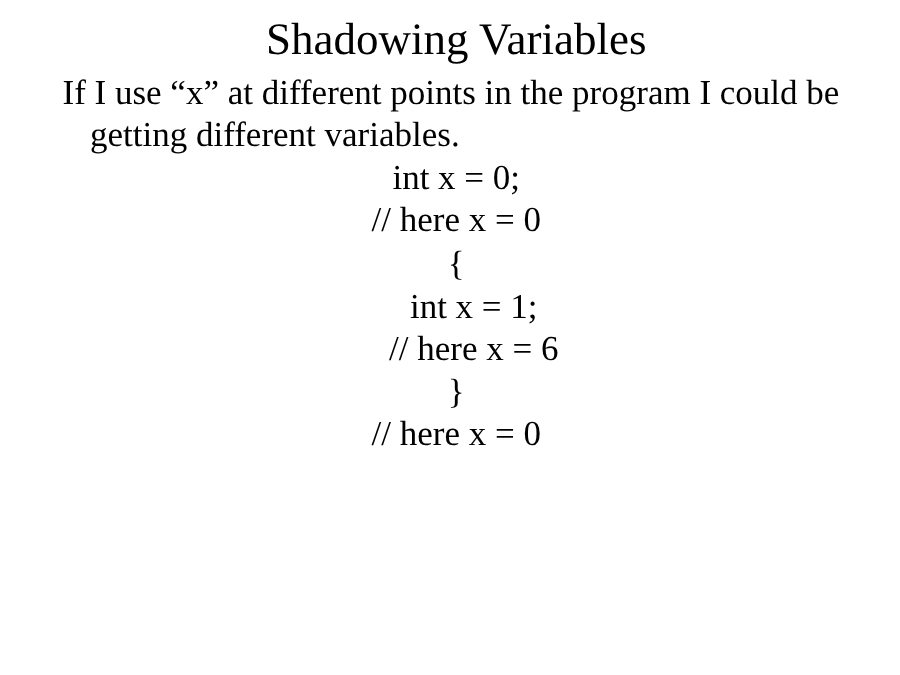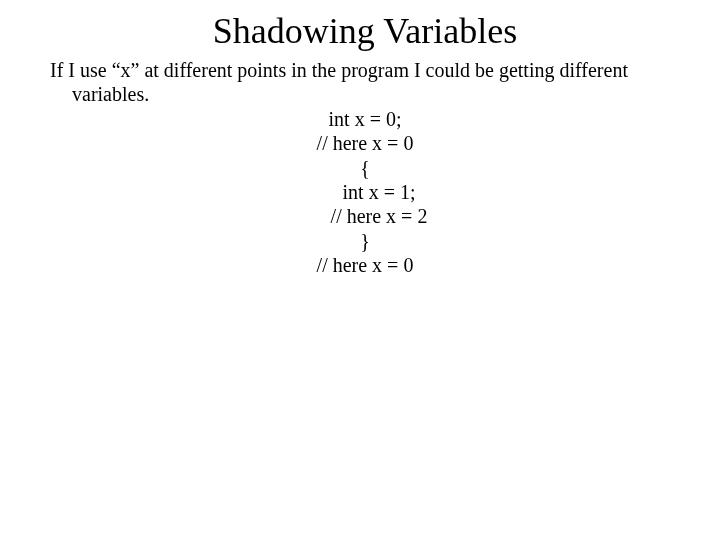--- a/index.html
+++ b/index.html
@@ -18,21 +18,21 @@
     box-sizing: border-box;
     padding: 10px 40px 0 50px;
   }
   .title {
     font-size: 36px;
     text-align: center;
     margin: 0 0 6px 0;
     font-weight: normal;
   }
   .body {
-    font-size: 20px;
+    font-size: 28px;
     line-height: 1.22;
   }
   .hang {
     text-indent: -22px;
     padding-left: 22px;
     margin: 0;
   }
   .line {
     margin: 0;
     text-align: center;
@@ -45,17 +45,17 @@
 <body>
 
 <div class="slide">
   <h1 class="title">Shadowing Variables</h1>
   <div class="body">
     <p class="hang">If I use “x” at different points in the program I could be getting different variables.</p>
     <p class="line">int x = 0;</p>
     <p class="line">// here x = 0</p>
     <p class="line">{</p>
     <p class="line indent">int x = 1;</p>
-    <p class="line indent">// here x = 2</p>
+    <p class="line indent">// here x = 6</p>
     <p class="line">}</p>
     <p class="line">// here x = 0</p>
   </div>
 </div>
 
 </body></html>

